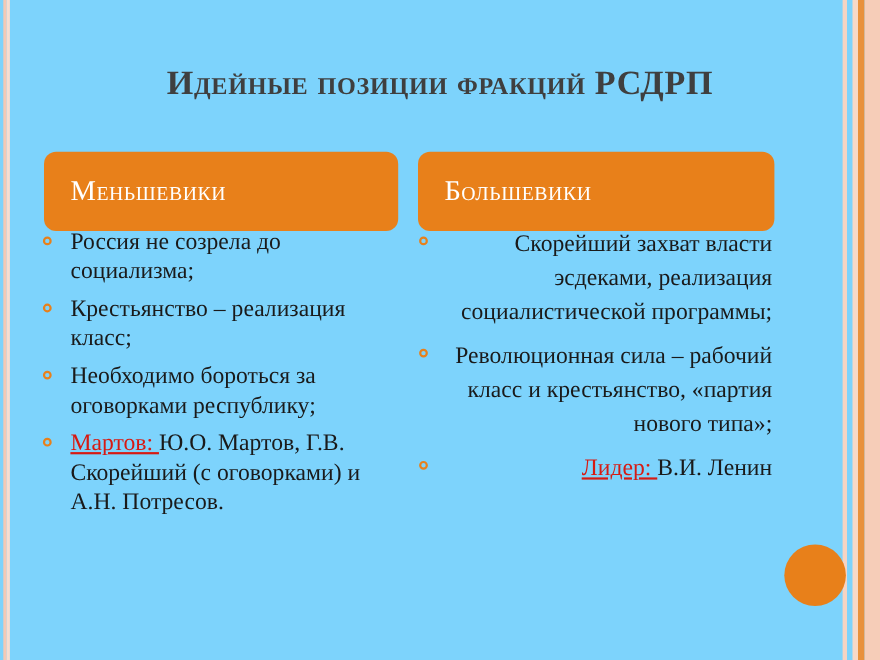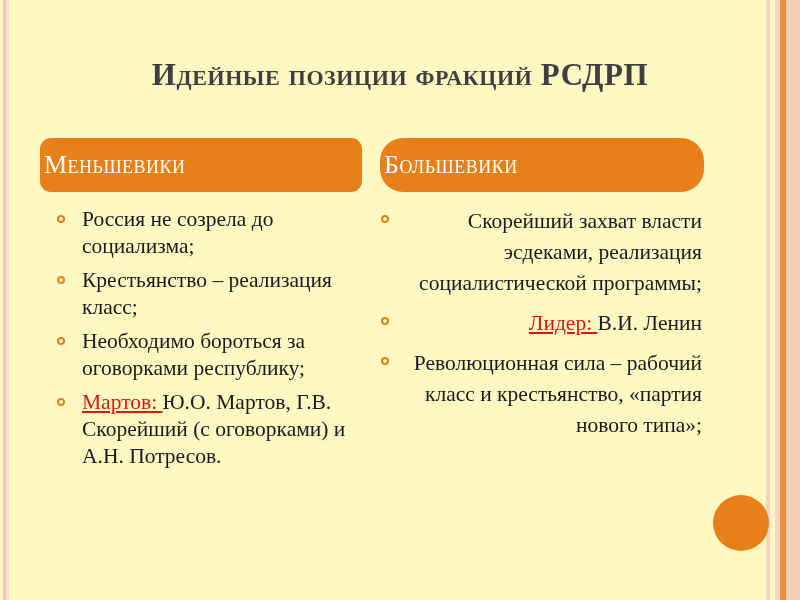--- a/index.html
+++ b/index.html
@@ -13,21 +13,21 @@
     background: #ffffff;
     font-family: "Liberation Serif", "DejaVu Serif", serif;
     position: relative;
   }
 
   #slide {
     position: absolute;
     left: 0; top: 0;
     width: 800px;
     height: 600px;
-    background: #fef9c3;
+    background: #7dd3fc;
     overflow: hidden;
   }
 
   
   .stripe {
     position: absolute;
     top: 0;
     height: 600px;
   }
   .stripe-left-a  { left: 3px;  width: 3px; background: #f3c9b6; }
@@ -48,41 +48,41 @@
     color: #3f3f3f;
     font-size: 31px;
     line-height: 40px;
     font-variant: small-caps;
     letter-spacing: 0.6px;
   }
 
   
   .pill {
     position: absolute;
-    height: 54px;
+    height: 72px;
     background: #E8801A;
     border-radius: 11px;
     color: #ffffff;
     font-variant: small-caps;
     font-size: 26px;
     letter-spacing: 0.5px;
     display: flex;
     align-items: center;
-    padding-left: 4px;
+    padding-left: 24px;
     box-sizing: border-box;
   }
   #pill-mensheviki   { left: 40px;  top: 138px; width: 322px; }
-  #pill-bolsheviki   { left: 380px; top: 138px; width: 324px; border-radius: 23px; }
+  #pill-bolsheviki   { left: 380px; top: 138px; width: 324px; }
 
   
   .column {
     position: absolute;
     top: 206px;
   }
-  #column-left  { left: 48px;  width: 340px; font-family: Liberation Serif, serif; }
+  #column-left  { left: 30px;  width: 340px; font-family: Liberation Serif, serif; }
   #column-right { left: 372px; width: 330px; text-align: right; }
 
   .bullet-list {
     list-style: none;
     margin: 0;
     padding: 0;
   }
   .bullet-item {
     position: relative;
     padding-left: 34px;
@@ -168,24 +168,24 @@
   </div>
 
   <div id="column-right" class="column">
     <ul class="bullet-list">
       <li class="bullet-item">
         <span class="bullet-marker"></span>
         <span class="lead-red"></span><span>Скорейший захват власти эсдеками, реализация социалистической программы;</span>
       </li>
       <li class="bullet-item">
         <span class="bullet-marker"></span>
-        <span class="lead-red">Лидер: </span><span>В.И. Ленин</span>
+        <span class="lead-red"></span><span>Революционная сила – рабочий класс и крестьянство, «партия нового типа»;</span>
       </li>
       <li class="bullet-item">
         <span class="bullet-marker"></span>
-        <span class="lead-red"></span><span>Революционная сила – рабочий класс и крестьянство, «партия нового типа»;</span>
+        <span class="lead-red">Лидер: </span><span>В.И. Ленин</span>
       </li>
     </ul>
   </div>
 
   <div id="decor-circle"></div>
 
 </div>
 
 </body></html>

